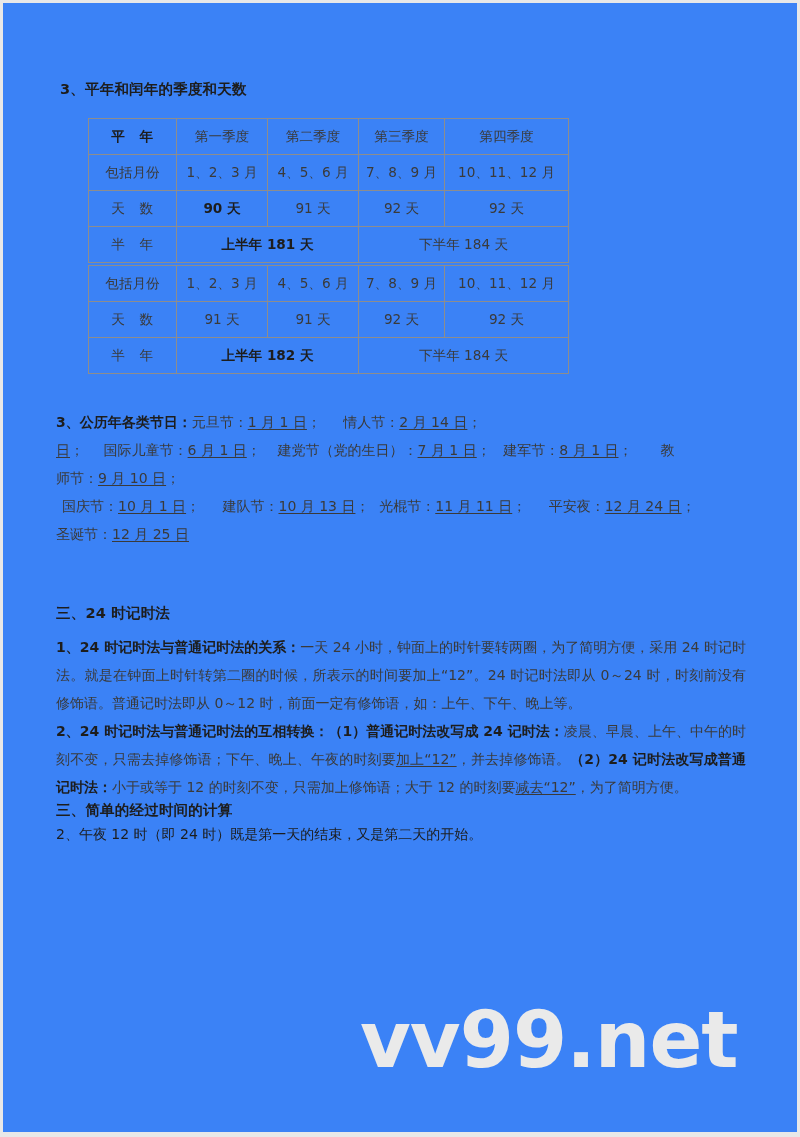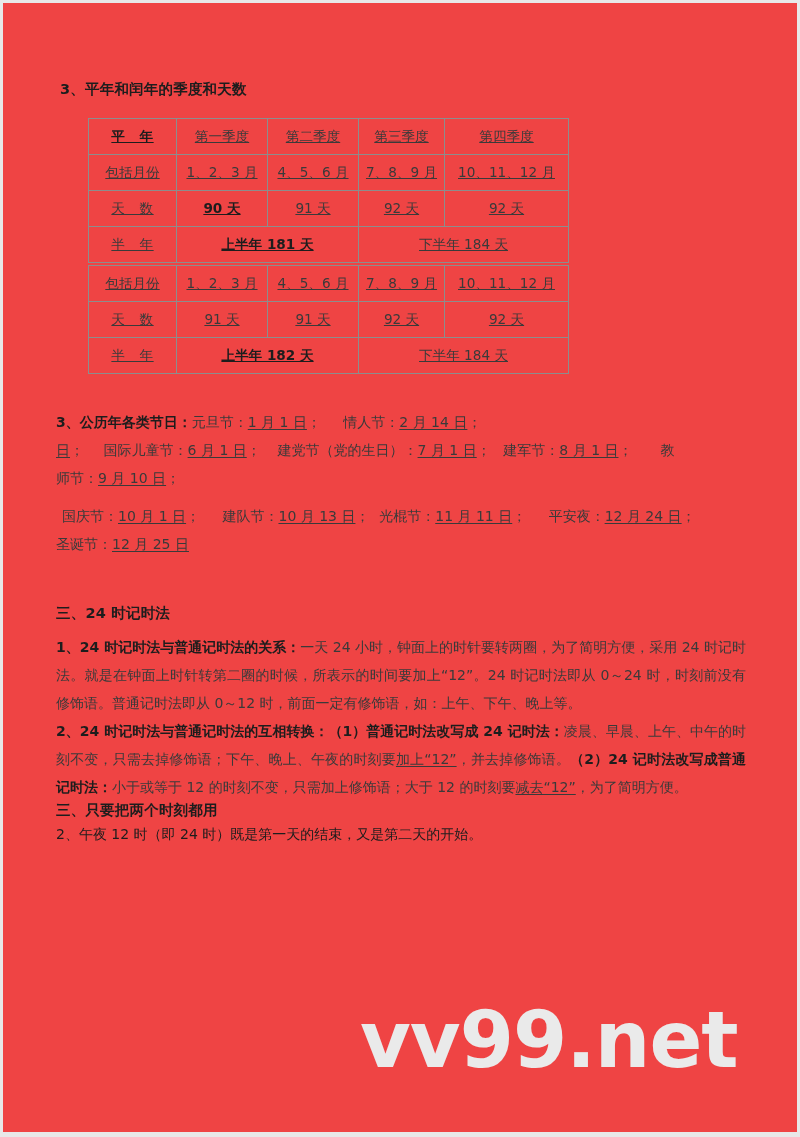--- a/index.html
+++ b/index.html
@@ -4,21 +4,21 @@
 <style>
   html, body {
     margin: 0;
     padding: 0;
     background: #ffffff;
   }
   .page {
     position: relative;
     width: 800px;
     height: 1137px;
-    background: #ef4444;
+    background: #3b82f6;
     overflow: hidden;
     font-family: "DejaVu Sans", "Liberation Sans", sans-serif;
     color: #2b2b2b;
     box-sizing: border-box;
   }
   .page-edge-left,
   .page-edge-right,
   .page-edge-bottom,
   .page-edge-top {
     position: absolute;
@@ -54,21 +54,20 @@
     font-size: 13.6px;
     color: #3a3a3a;
   }
   table.qtable td {
     border: 1px solid #8d8d8d;
     text-align: center;
     vertical-align: middle;
     padding: 4px 4px;
     height: 27px;
     white-space: nowrap;
-    text-decoration: underline;
   }
   td.hdr-label {
     font-weight: bold;
     color: #1d1d1d;
     letter-spacing: 0.5px;
   }
   td.spaced { letter-spacing: 0.5px; }
   td.b { font-weight: bold; color: #1d1d1d; }
 
   .sp { display: inline-block; width: 1.6em; }
@@ -177,42 +176,42 @@
 
 
     <div class="para">
       <span class="u">日</span><span>；</span><span class="sp" style="width:1.4em"></span><span>国际儿童节：</span><span class="u">6 月 1 日</span><span>；</span><span class="sp" style="width:1.2em"></span><span>建党节（党的生日）：</span><span class="u">7 月 1 日</span><span>；</span><span class="sp" style="width:0.9em"></span><span>建军节：</span><span class="u">8 月 1 日</span><span>；</span><span class="sp" style="width:2.0em"></span><span>教</span>
     </div>
 
     <div class="para">
       <span>师节：</span><span class="u">9 月 10 日</span><span>；</span>
     </div>
 
-    <div class="para" style="padding-left:6px;margin-top:10px;">
+    <div class="para" style="padding-left:6px;">
       <span>国庆节：</span><span class="u">10 月 1 日</span><span>；</span><span class="sp" style="width:1.6em"></span><span>建队节：</span><span class="u">10 月 13 日</span><span>；</span><span class="sp" style="width:0.7em"></span><span>光棍节：</span><span class="u">11 月 11 日</span><span>；</span><span class="sp" style="width:1.6em"></span><span>平安夜：</span><span class="u">12 月 24 日</span><span>；</span>
     </div>
 
     <div class="para">
       <span>圣诞节：</span><span class="u">12 月 25 日</span>
     </div>
   </div>
 
   <div class="abs" style="left:56px; top:604px; width:690px;">
 
     <div class="h-sub" style="margin-bottom:10px;">三、24 时记时法</div>
 
     <div class="para">
       <span class="bold">1、24 时记时法与普通记时法的关系：</span><span>一天 24 小时，钟面上的时针要转两圈，为了简明方便，采用 24 时记时法。就是在钟面上时针转第二圈的时候，所表示的时间要加上“12”。24 时记时法即从 0～24 时，时刻前没有修饰语。普通记时法即从 0～12 时，前面一定有修饰语，如：上午、下午、晚上等。</span>
     </div>
 
     <div class="para">
       <span class="bold">2、24 时记时法与普通记时法的互相转换：（1）普通记时法改写成 24 记时法：</span><span>凌晨、早晨、上午、中午的时刻不变，只需去掉修饰语；下午、晚上、午夜的时刻要</span><span class="u">加上“12”</span><span>，并去掉修饰语。</span><span class="bold">（2）24 记时法改写成普通记时法：</span><span>小于或等于 12 的时刻不变，只需加上修饰语；大于 12 的时刻要</span><span class="u">减去“12”</span><span>，为了简明方便。</span>
     </div>
 
-    <div class="h-sub" style="margin-top:0px;">三、只要把两个时刻都用</div>
+    <div class="h-sub" style="margin-top:0px;">三、简单的经过时间的计算</div>
 
 
     <div class="para" style="font-weight:normal; color:#1d1d1d;">2、午夜 12 时（即 24 时）既是第一天的结束，又是第二天的开始。</div>
   </div>
 
   <div class="watermark" style="left:360px; top:995px;">vv99.net</div>
 
 </div>
 
 </body></html>

